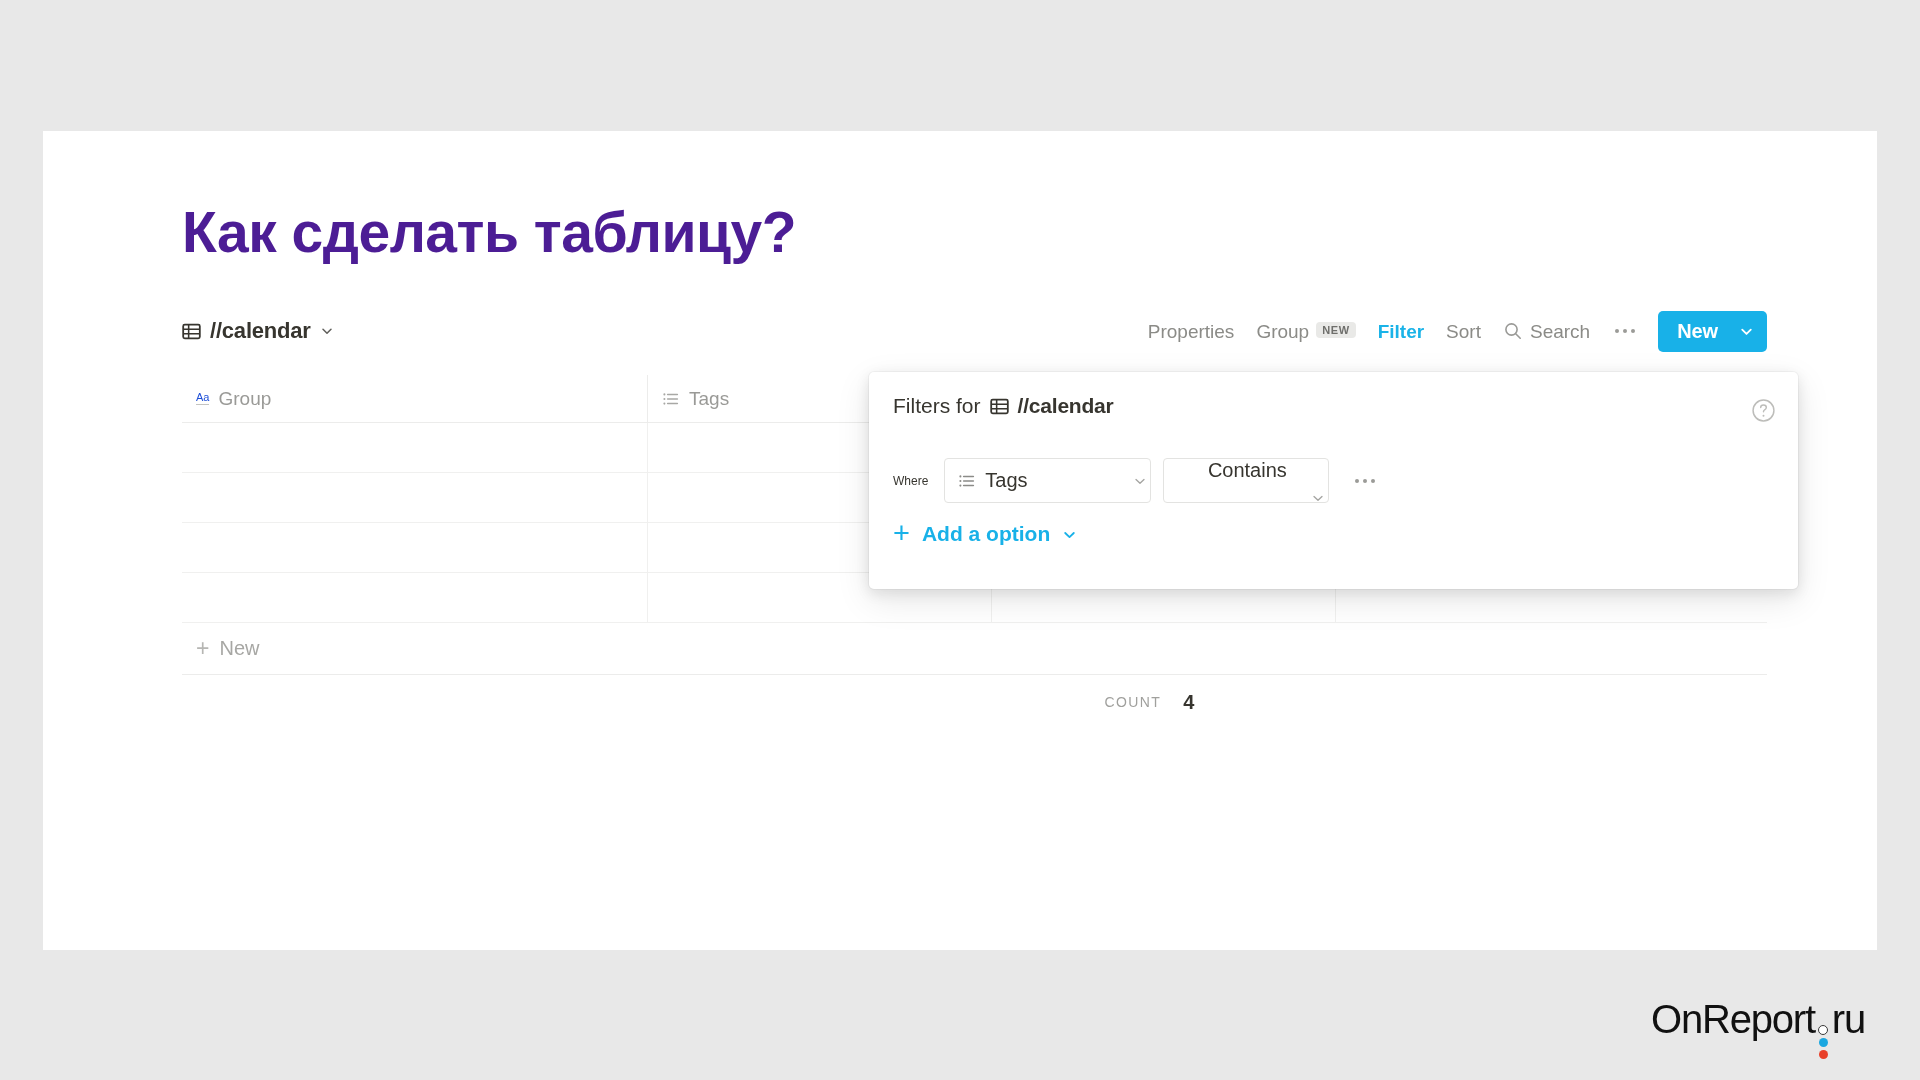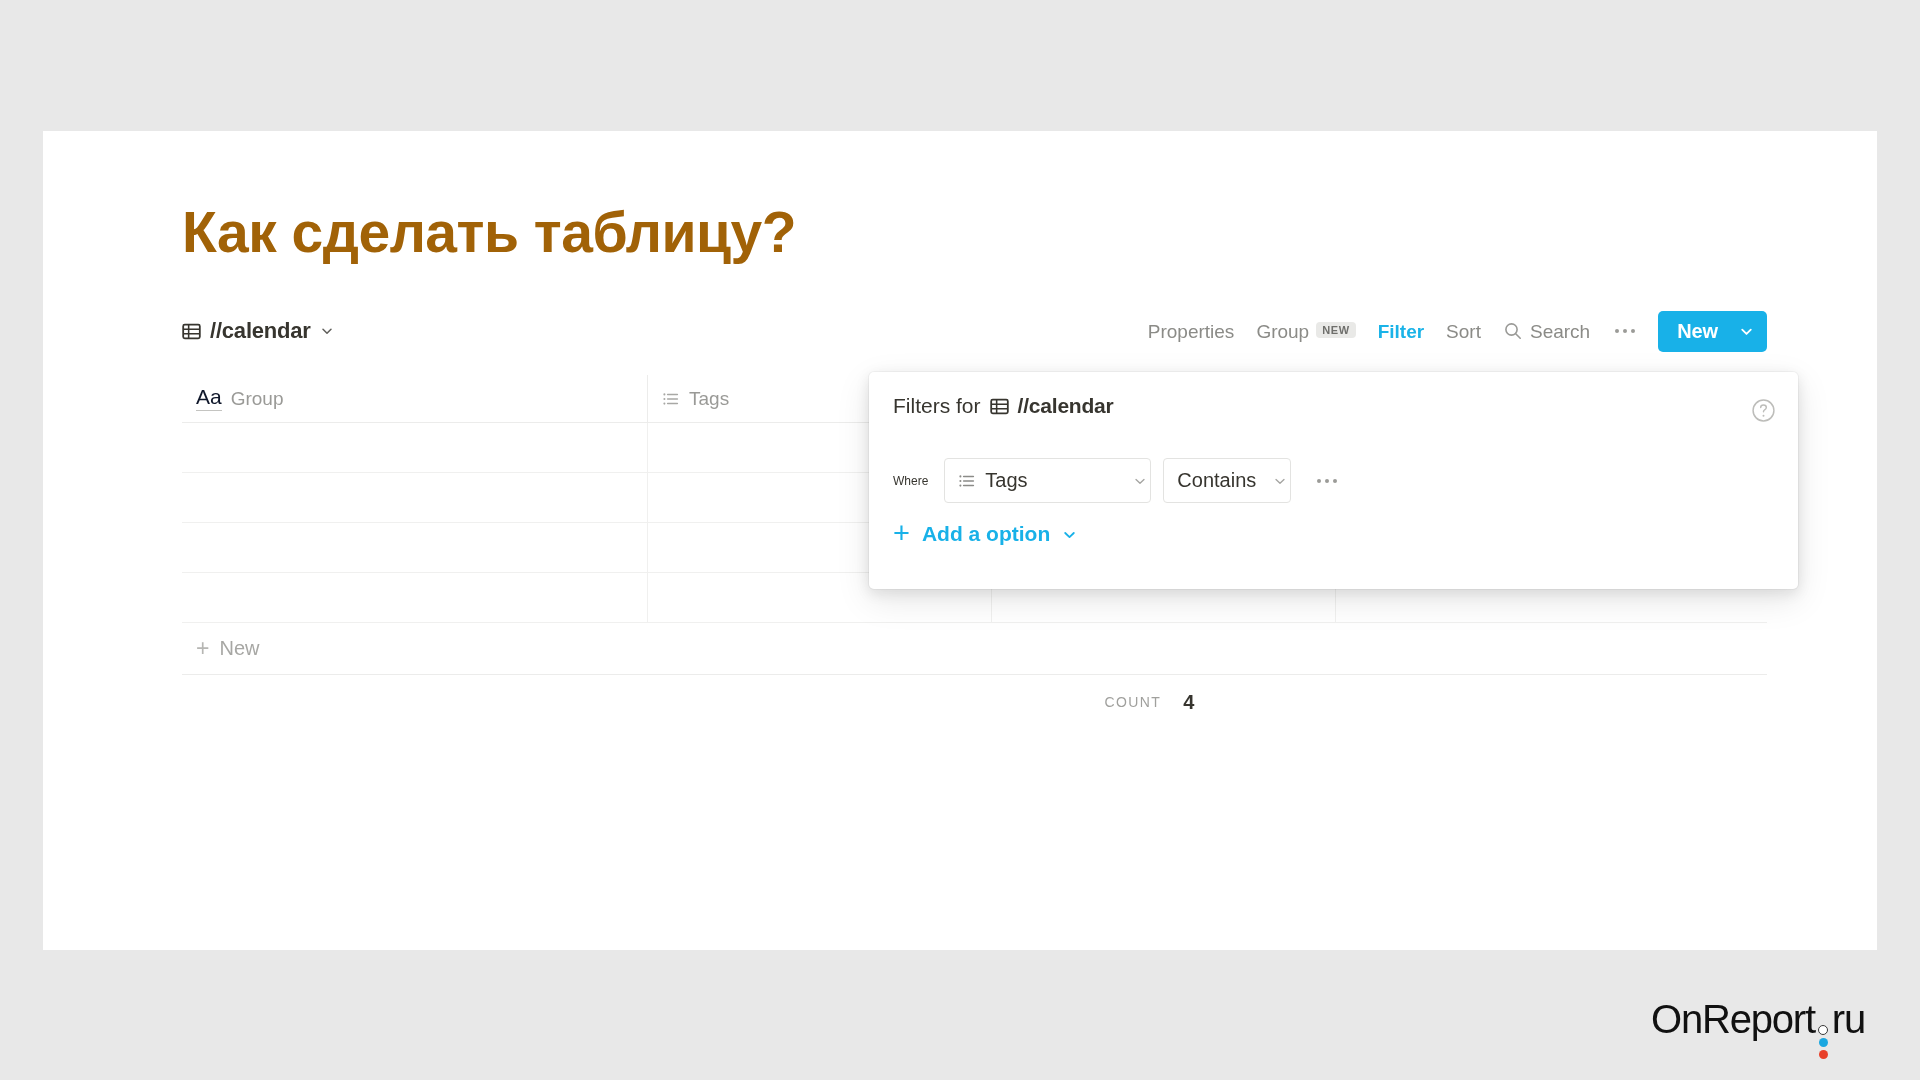--- a/index.html
+++ b/index.html
@@ -30,21 +30,21 @@
   }
 
   
   .page-title {
     position: absolute;
     left: 182px;
     top: 199px;
     font-size: 57px;
     font-weight: 700;
     letter-spacing: -0.5px;
-    color: #a16207;
+    color: #4c1d95;
     white-space: nowrap;
   }
 
   
   .db-toolbar {
     position: absolute;
     left: 182px;
     top: 313px;
     width: 1585px;
     height: 44px;
@@ -168,22 +168,22 @@
     border-right: 1px solid #ececeb;
     cursor: pointer;
   }
   .t-col:last-child { border-right: none; }
   .col-name  { width: 466px; }
   .col-tags  { width: 344px; }
   .col-c     { width: 344px; }
   .col-d     { width: 431px; border-right: none; }
 
   .aa-ico {
-    font-size: 21px;
-    color: #0f172a;
+    font-size: 11px;
+    color: #1d4ed8;
     border-bottom: 1.6px solid #c4c4c1;
     line-height: 1.05;
     padding-bottom: 1px;
     font-weight: 400;
   }
   .list-ico svg { display:block; }
 
   .t-row {
     display: flex;
     height: 50px;
@@ -293,21 +293,21 @@
     gap: 9px;
     font-size: 20px;
     color: #37352f;
     cursor: pointer;
     background: #fff;
     margin-right: 12px;
     white-space: nowrap;
   }
   .fp-select .sc { margin-left: auto; padding-left: 8px; }
   .sel-prop { width: 207px; }
-  .sel-op   { width: 128px; }
+  .sel-op   { width: 166px; flex-direction: column; }
   .sel-val  { width: 297px; color: #a9a9a6; }
 
   .fp-dots {
     display: flex;
     align-items: center;
     margin-left: 12px;
     cursor: pointer;
   }
   .fp-dots .d {
     width: 4px; height: 4px; border-radius: 50%;

